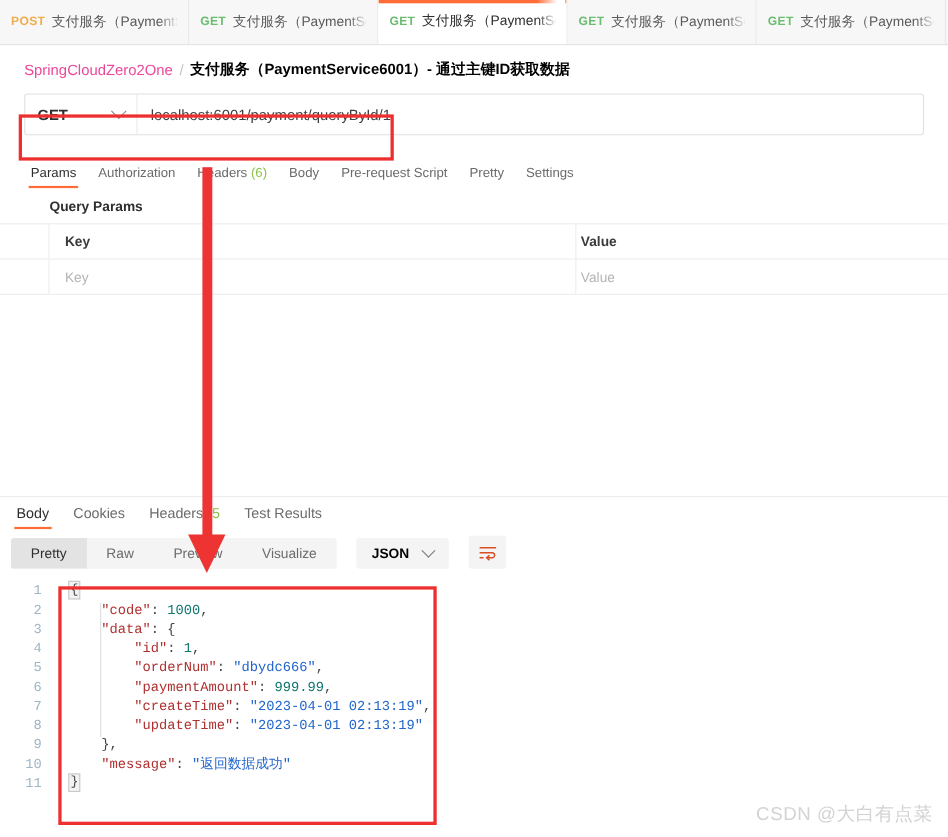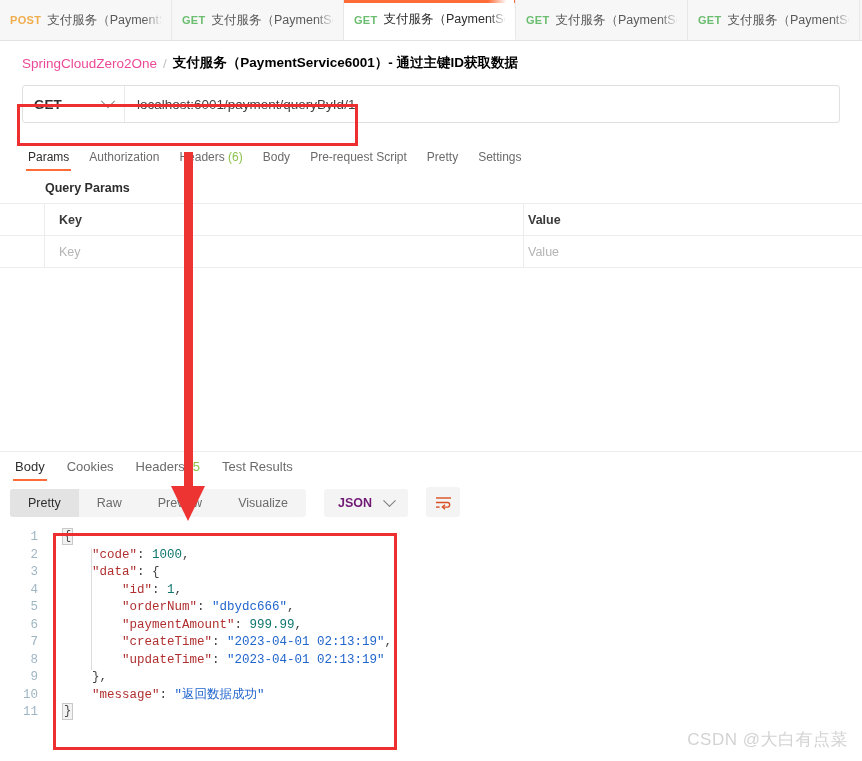--- a/index.html
+++ b/index.html
@@ -253,21 +253,21 @@
   .seg-item.active { background: #e3e3e3; color: #2e2e2e; }
   .lang-sel {
     display: flex;
     align-items: center;
     gap: 13px;
     background: #f4f4f4;
     border-radius: 3px;
     padding: 7px 14px;
     font-size: 12.5px;
     font-weight: bold;
-    color: #701a75;
+    color: #000000;
     cursor: pointer;
     margin-right: 6px;
   }
   .lang-sel .chev2 {
     width: 8px; height: 8px;
     border-right: 1.5px solid #7a7a7a;
     border-bottom: 1.5px solid #7a7a7a;
     transform: rotate(45deg) translate(-2px,-2px);
   }
   .wrapbtn {

